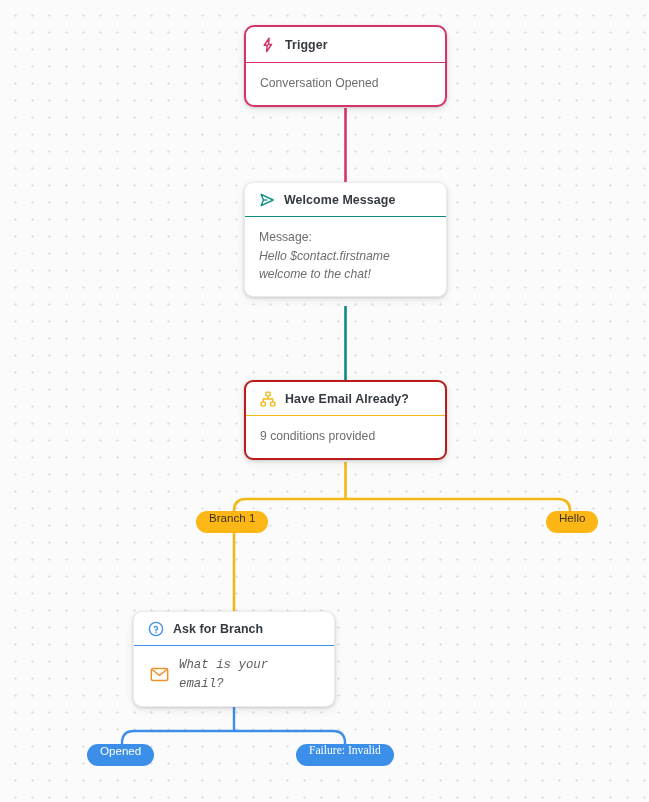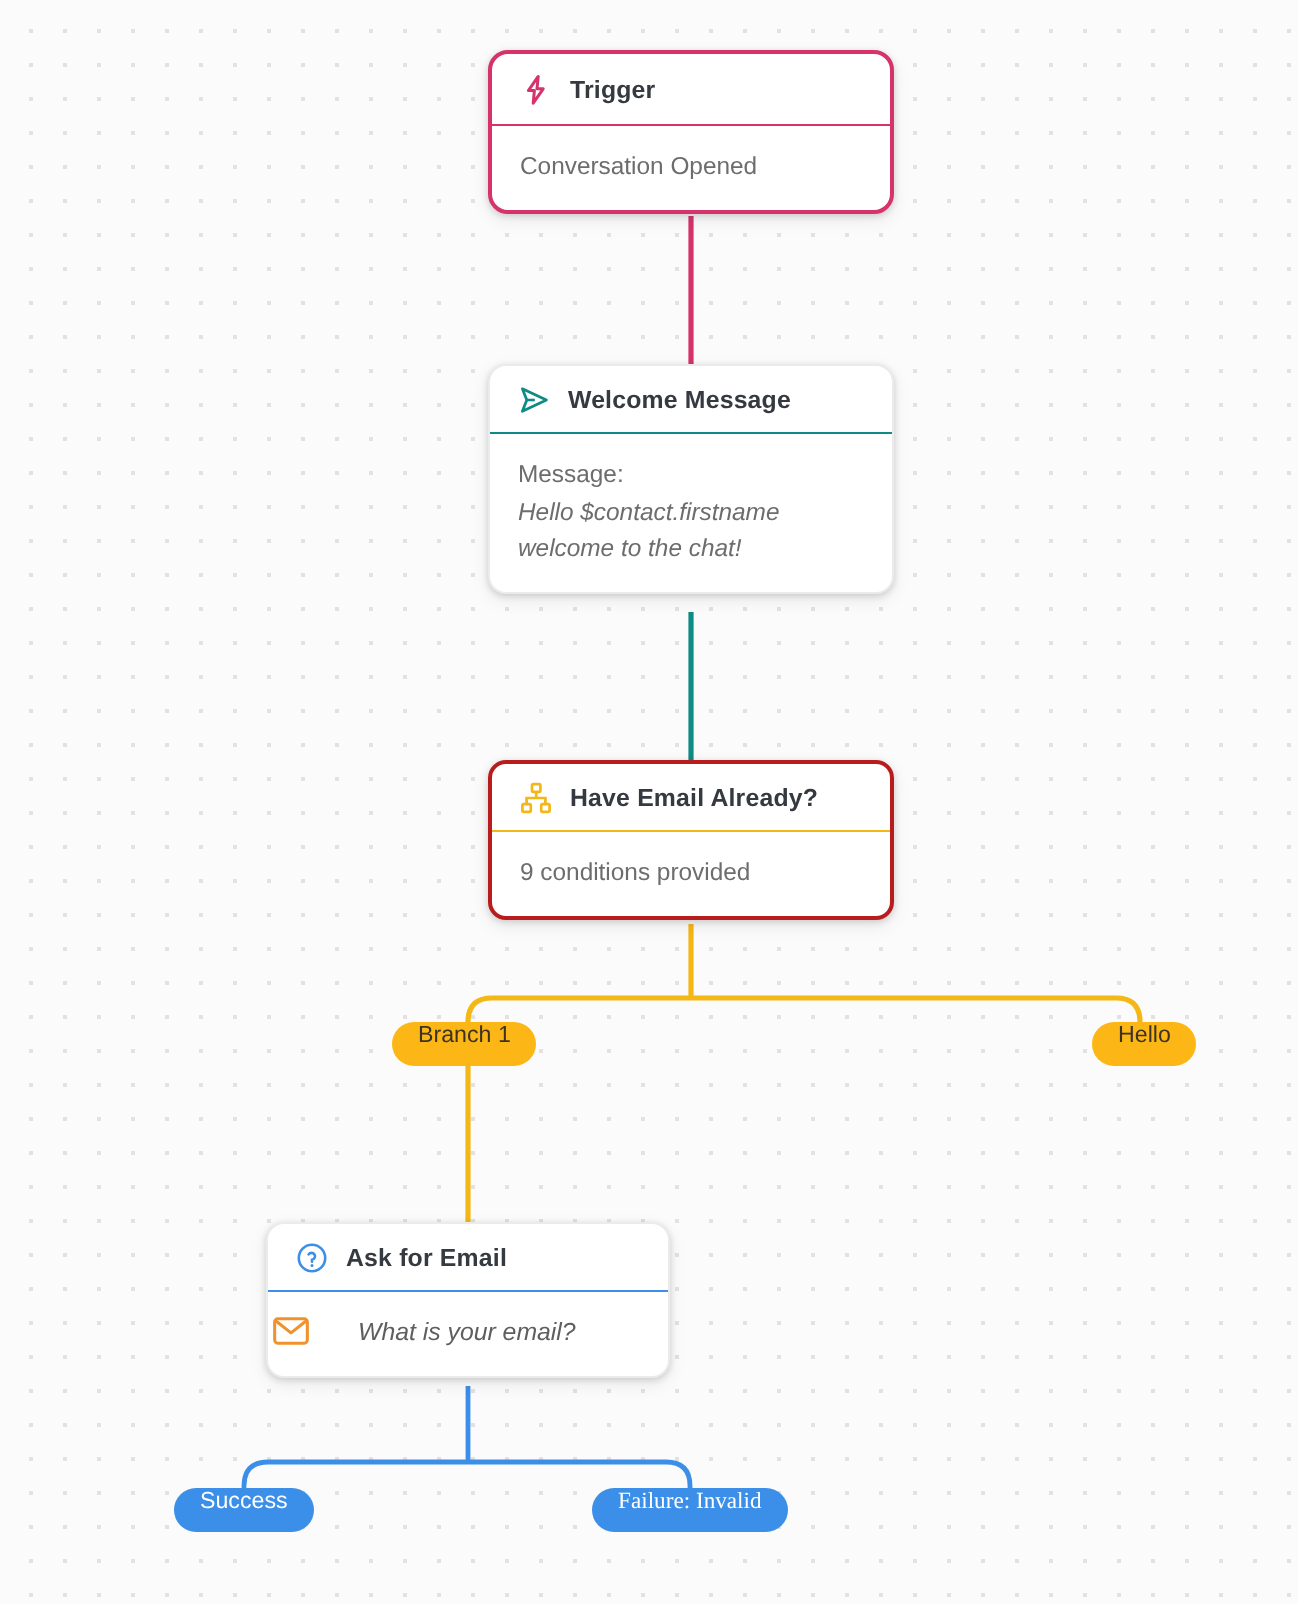--- a/index.html
+++ b/index.html
@@ -111,22 +111,23 @@
   #node-ask {
     left: 133px;
     top: 611px;
     width: 202px;
     border: 1px solid #eceaea;
   }
   #node-ask .divider { background: #3b8fe8; }
   #node-ask .node-body {
     display: flex;
     align-items: center;
-    gap: 24px;
-    padding: 10px 14px 13px 2px;
+    gap: 10px;
+    padding: 10px 14px 13px 16px;
+    font-family: Liberation Mono, monospace;
   }
   #node-ask .node-body .q-text {
     font-style: italic;
     font-size: 12.4px;
     color: #5e5e5e;
   }
 
   
   .pill {
     position: absolute;
@@ -226,21 +227,21 @@
 
   <div class="node" id="node-ask">
     <div class="node-header">
       <span class="node-icon">
         <svg viewBox="0 0 16 16" width="16" height="16">
           <circle cx="8" cy="8" r="6.6" fill="none" stroke="#3b8fe8" stroke-width="1.3"></circle>
           <path d="M6.3 6.2 A1.75 1.75 0 1 1 8 8.9 L8 9.9" fill="none" stroke="#3b8fe8" stroke-width="1.3" stroke-linecap="round"></path>
           <circle cx="8" cy="11.8" r="0.75" fill="#3b8fe8"></circle>
         </svg>
       </span>
-      <span class="title">Ask for Email</span>
+      <span class="title">Ask for Branch</span>
     </div>
     <div class="divider"></div>
     <div class="node-body">
       <span class="node-icon" style="width:19px;height:19px;flex:0 0 19px;">
         <svg viewBox="0 0 20 20" width="19" height="19">
           <rect x="1.4" y="3.6" width="17.2" height="12.8" rx="1.6" fill="none" stroke="#f0922b" stroke-width="1.6"></rect>
           <path d="M2.4 5 L10 11 L17.6 5" fill="none" stroke="#f0922b" stroke-width="1.6" stroke-linecap="round" stroke-linejoin="round"></path>
         </svg>
       </span>
       <span class="q-text">What is your email?</span>
@@ -249,20 +250,20 @@
 
   <div class="pill pill-amber" id="pill-branch1">
     <span>Branch 1</span>
   </div>
 
   <div class="pill pill-amber" id="pill-else">
     <span>Hello</span>
   </div>
 
   <div class="pill pill-blue" id="pill-success">
-    <span>Success</span>
+    <span>Opened</span>
   </div>
 
   <div class="pill pill-blue" id="pill-failure">
     <span>Failure: Invalid</span>
   </div>
 
 </div>
 
 </body></html>

